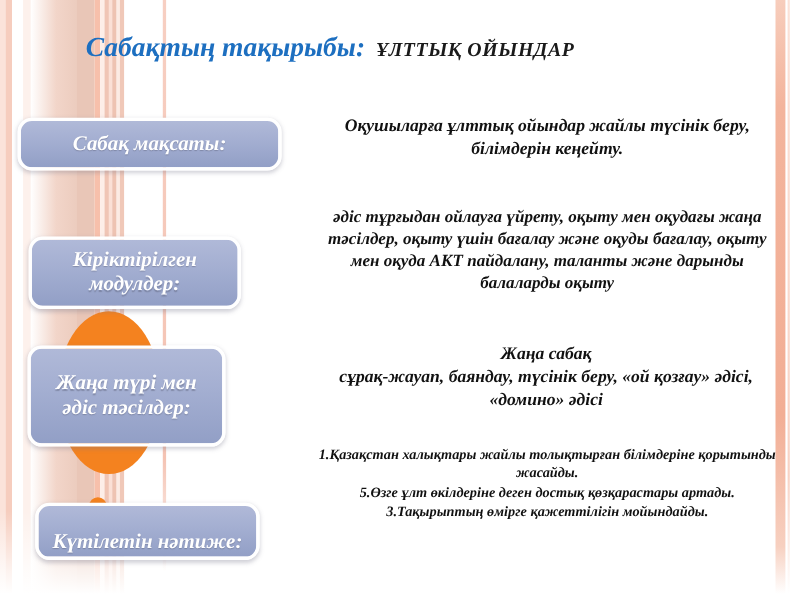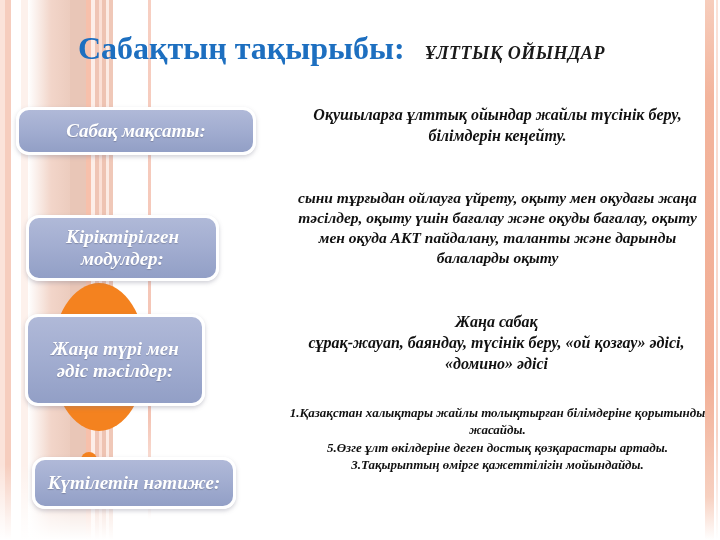--- a/index.html
+++ b/index.html
@@ -49,32 +49,32 @@
     border-radius:50%;
   }
 
   
   .title-row{
     position:absolute;left:78px;top:30px;width:610px;
     white-space:nowrap;
   }
   .title-main{
     font-family:"Liberation Serif", serif;
-    font-weight:bold;
-    font-size:32px;
+    font-style:italic;font-weight:bold;
+    font-size:25px;
     color:#1d6fc0;
     letter-spacing:0px;
   }
   .title-sub{
     font-family:"Liberation Serif", serif;
     font-style:italic;font-weight:bold;
     font-size:18px;
     color:#1a1a1a;
     letter-spacing:0.5px;
-    margin-left:20px;
+    margin-left:10px;
   }
 
   
   .label-box{
     position:absolute;
     box-sizing:border-box;
     background:linear-gradient(to bottom,#b0b9d8 0%,#a3aed1 45%,#929fc6 100%);
     border:3px solid #ffffff;
     border-radius:13px;
     box-shadow:0 2px 4px rgba(120,120,140,0.35);
@@ -147,27 +147,27 @@
   </div>
 
   <div class="label-box" style="left:16px;top:107px;width:240px;height:48px;">
     <span>Сабақ мақсаты:</span>
   </div>
 
   <div class="label-box" style="left:25px;top:314px;width:180px;height:92px;">
     <span>Жаңа түрі мен әдіс тәсілдер:</span>
   </div>
 
-  <div class="label-box" style="left:32px;top:457px;width:204px;height:52px;">
+  <div class="label-box" style="left:32px;top:457px;width:204px;height:52px;align-items:flex-end;">
     <span>Күтілетін нәтиже:</span>
   </div>
 
   <div class="content c-goal">Оқушыларға ұлттық ойындар жайлы түсінік беру, білімдерін кеңейту.</div>
 
-  <div class="content c-modules">сыни тұрғыдан ойлауға үйрету, оқыту мен оқудағы жаңа тәсілдер, оқыту үшін бағалау және оқуды бағалау, оқыту мен оқуда АКТ пайдалану, таланты және дарынды балаларды оқыту</div>
+  <div class="content c-modules">әдіс тұрғыдан ойлауға үйрету, оқыту мен оқудағы жаңа тәсілдер, оқыту үшін бағалау және оқуды бағалау, оқыту мен оқуда АКТ пайдалану, таланты және дарынды балаларды оқыту</div>
 
   <div class="content c-type">
     <div>Жаңа сабақ</div>
     <div>сұрақ-жауап,  баяндау, түсінік беру, «ой қозғау» әдісі, «домино» әдісі</div>
   </div>
 
   <div class="content c-result">
     <div>1.Қазақстан халықтары жайлы толықтырған білімдеріне қорытынды жасайды.</div>
     <div>5.Өзге ұлт өкілдеріне деген достық қөзқарастары артады.</div>
     <div>3.Тақырыптың өмірге қажеттілігін мойындайды.</div>

